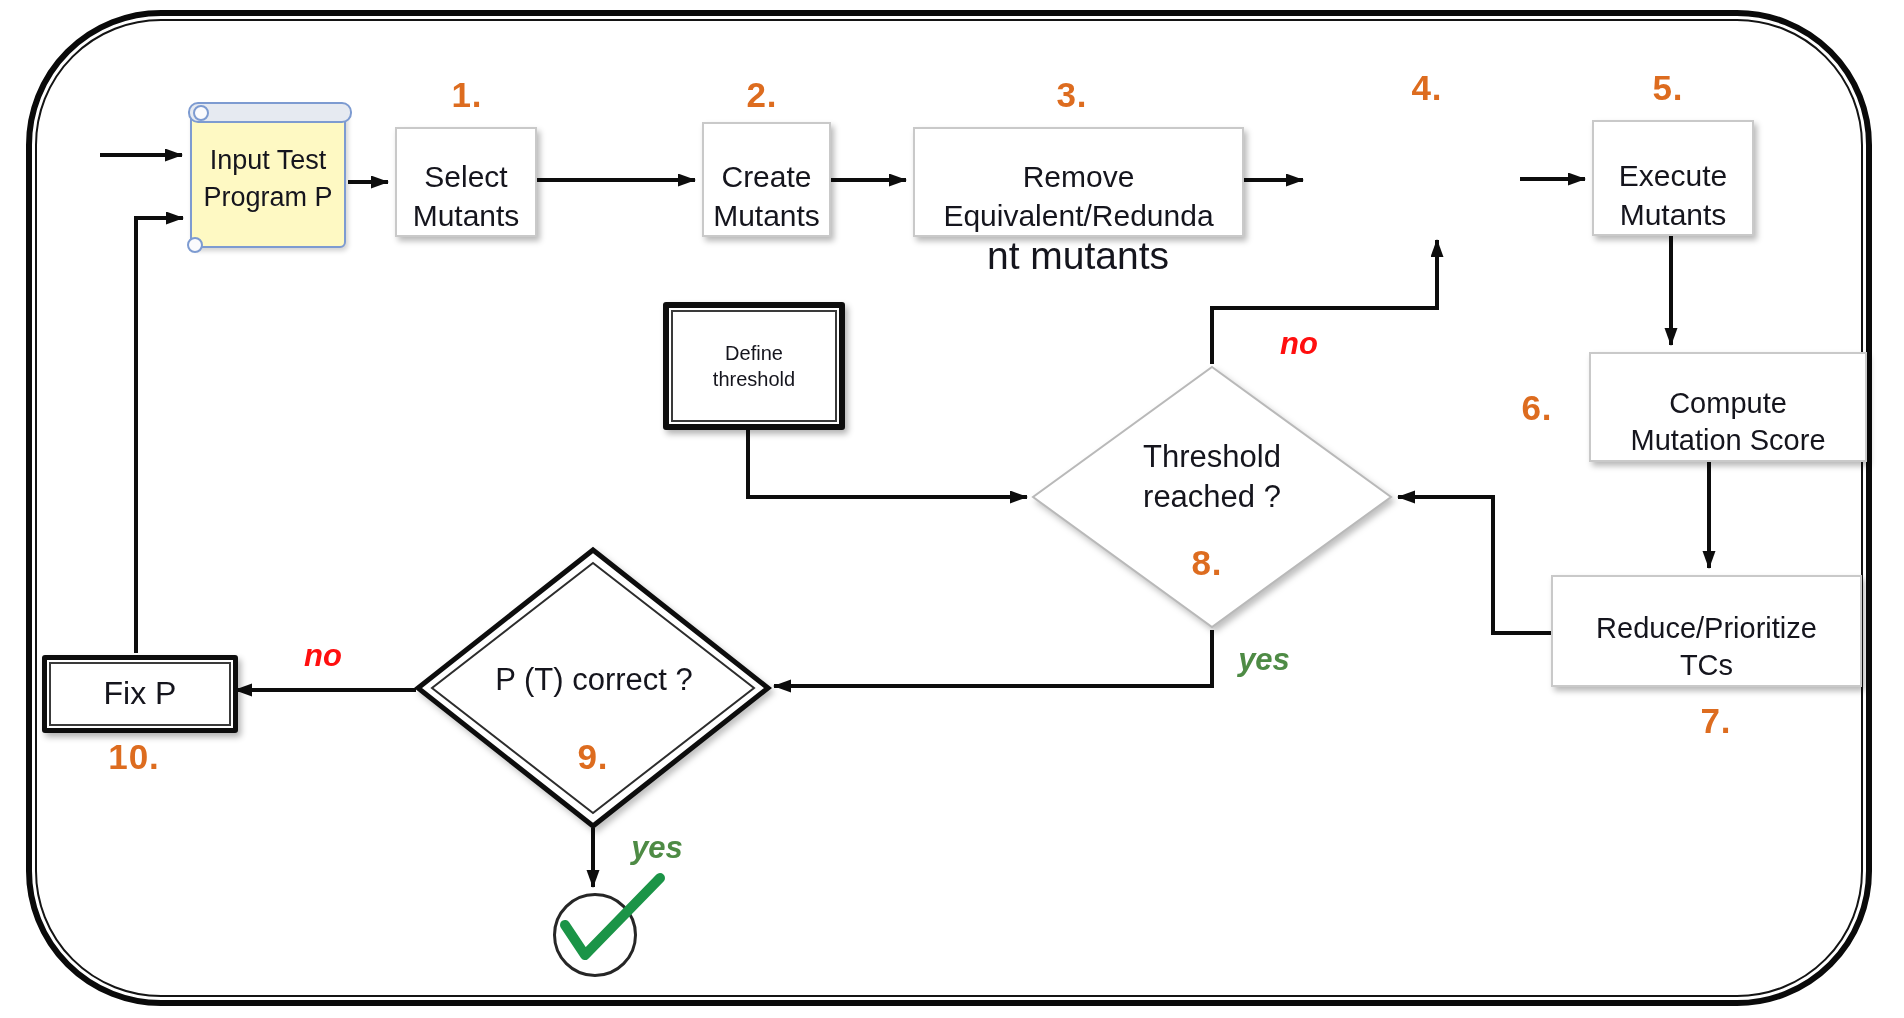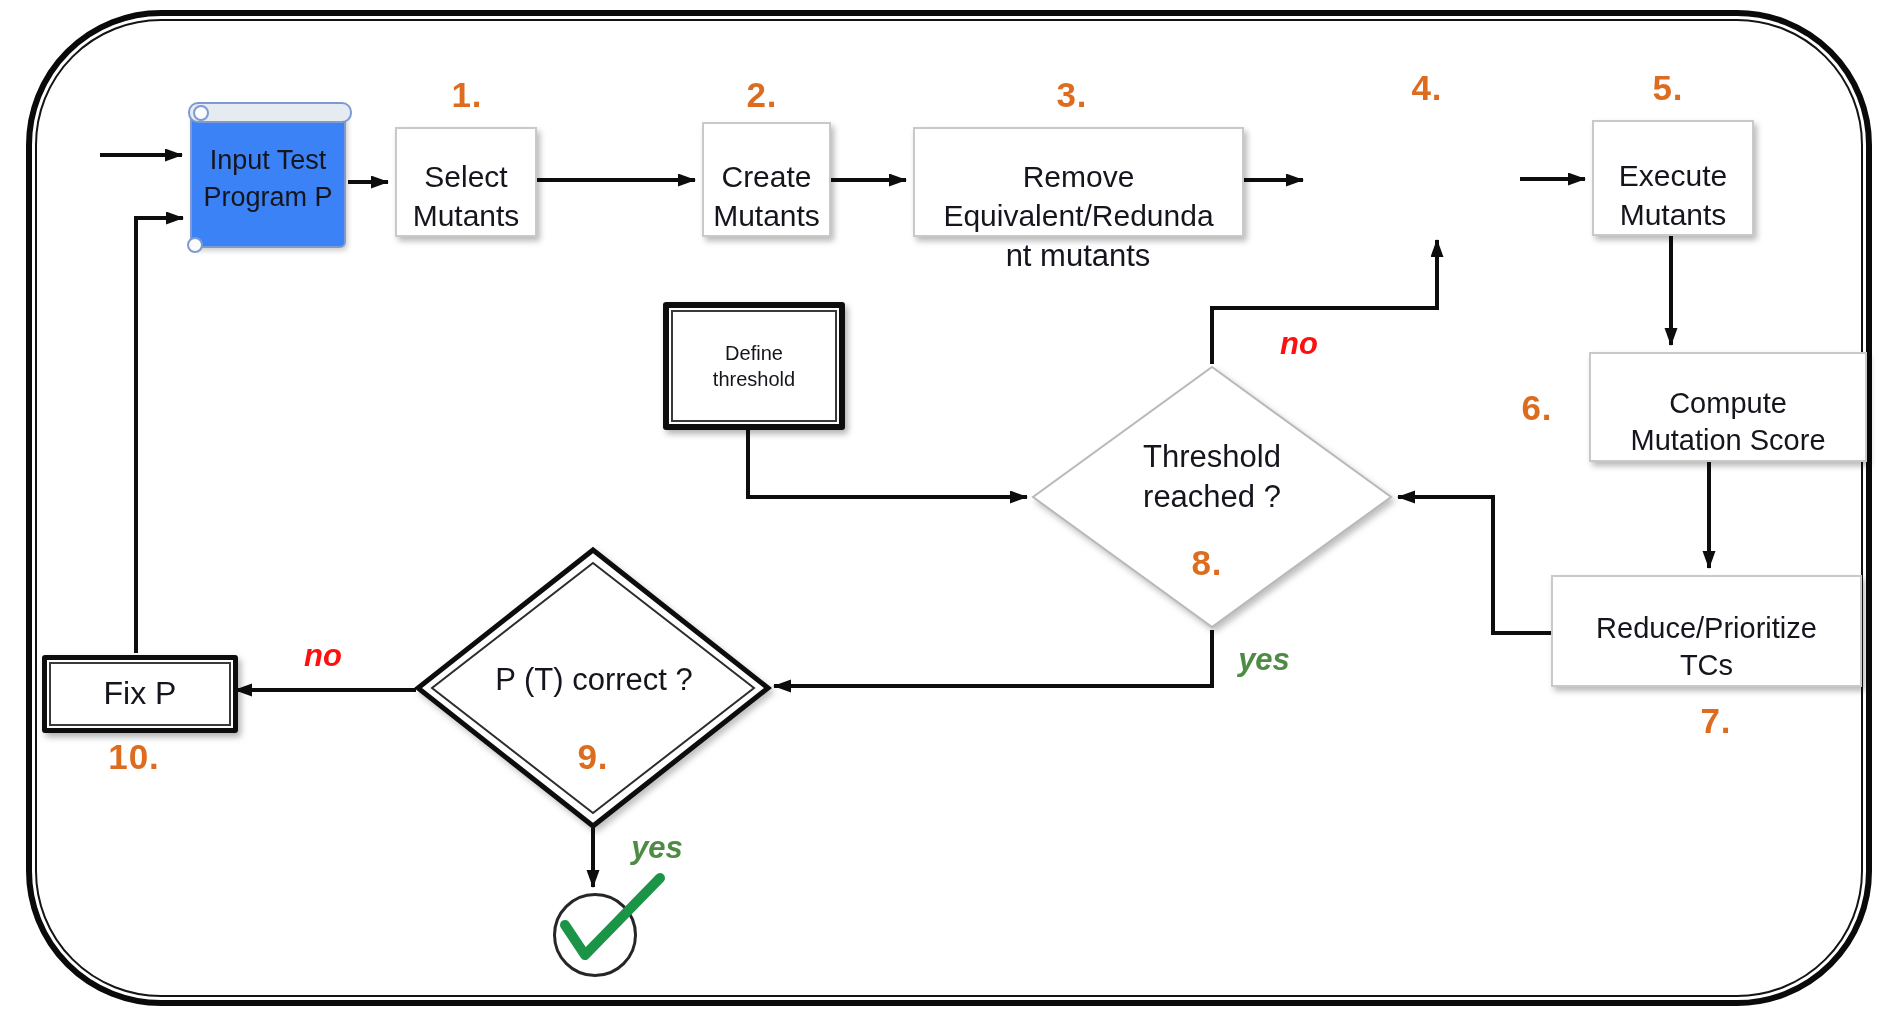--- a/index.html
+++ b/index.html
@@ -10,21 +10,21 @@
          border:6px solid #0a0a0a;border-radius:135px;}
   .frame-inner{position:absolute;inset:3px;border:2px solid #141414;border-radius:126px;}
   
   .box{position:absolute;background:#fff;border:2px solid #c9c9c9;
        box-shadow:3px 4px 6px rgba(0,0,0,.28);
        display:flex;align-items:flex-end;justify-content:center;text-align:center;
        font-size:30px;line-height:1.3;}
   .ml{white-space:pre-line;}
   
   .scroll{position:absolute;left:190px;top:103px;width:158px;height:147px;}
-  .scroll-body{position:absolute;inset:6px 2px 2px 0;background:#3b82f6;border:2.5px solid #7d9bd1;
+  .scroll-body{position:absolute;inset:6px 2px 2px 0;background:#fef9c3;border:2.5px solid #7d9bd1;
        border-radius:6px;display:flex;align-items:center;justify-content:center;text-align:center;
        font-size:27px;line-height:1.35;box-shadow:2px 3px 5px rgba(0,0,0,.18);}
   .scroll-top{position:absolute;left:-2px;top:-1px;width:160px;height:17px;background:#e6eaf1;
        border:2.5px solid #7d9bd1;border-radius:10px;}
   .curl{position:absolute;width:12px;height:12px;border:2px solid #7d9bd1;border-radius:50%;background:#fbfbfd;}
   
   .dblbox{position:absolute;background:#fff;border:5px solid #0d0d0d;border-radius:3px;
        box-shadow:3px 4px 6px rgba(0,0,0,.3);}
   .dblbox .inner{position:absolute;inset:2px;border:2px solid #3a3a3a;
        display:flex;align-items:center;justify-content:center;text-align:center;
@@ -94,21 +94,21 @@
   <div class="box" style="left:702px;top:122px;width:125px;height:111px;">
     <span class="ml">Create
 Mutants</span>
   </div>
 
   <div class="num" style="left:1072px;top:95px;">3.</div>
   <div class="box" style="left:913px;top:127px;width:327px;height:106px;">
     <span class="ml">Remove
 Equivalent/Redunda</span>
   </div>
-  <div class="dia-label" style="left:1078px;top:256px;font-size:31px;">nt mutants</div>
+  <div class="dia-label" style="left:1078px;top:256px;font-size:39px;">nt mutants</div>
 
   <div class="num" style="left:1427px;top:88px;">4.</div>
 
   <div class="num" style="left:1668px;top:88px;">5.</div>
   <div class="box" style="left:1592px;top:120px;width:158px;height:112px;">
     <span class="ml">Execute
 Mutants</span>
   </div>
 
   <div class="num" style="left:1537px;top:408px;">6.</div>

